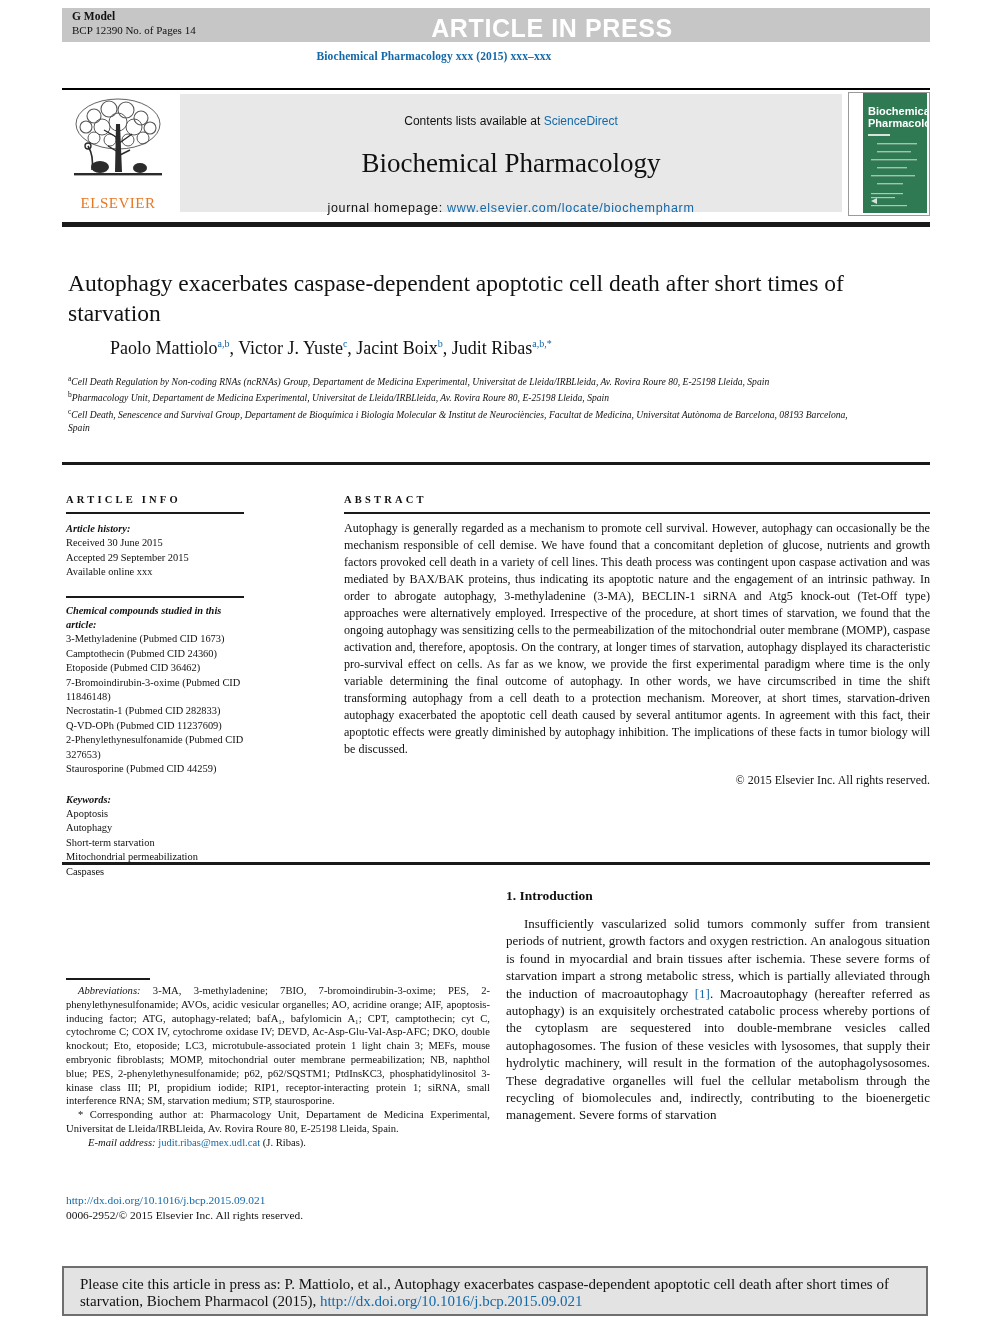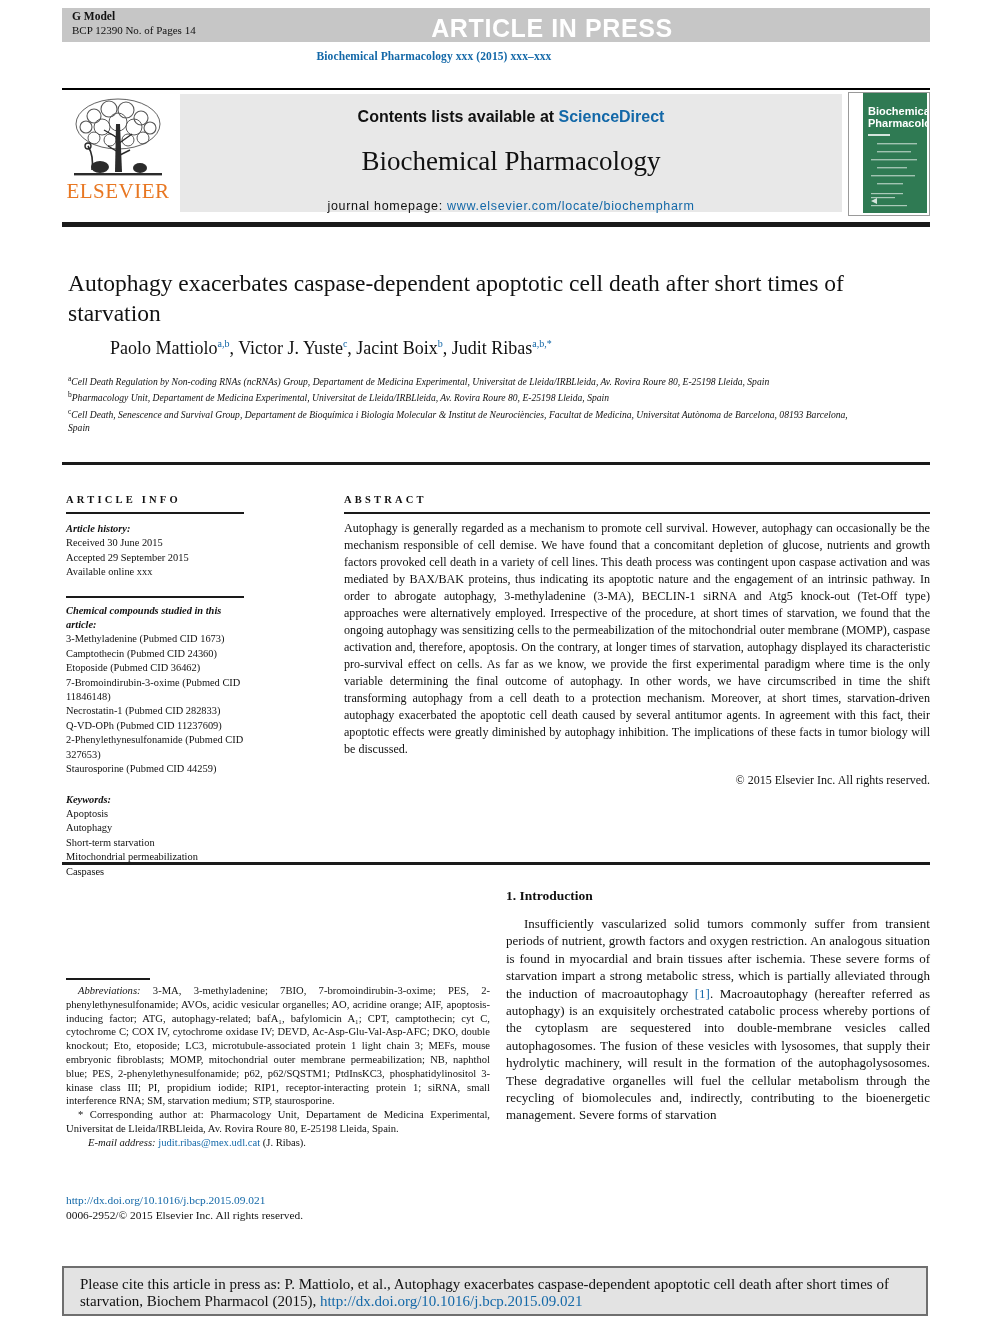--- a/index.html
+++ b/index.html
@@ -69,41 +69,40 @@
     width: 868px; height: 122px;
   }
   .elsevier-logo {
     position: absolute;
     left: 2px; top: 2px;
     width: 108px; height: 118px;
   }
   .tree-svg { display:block; }
   .elsevier-word {
     position: absolute;
-    left: 0; bottom: 8px;
+    left: 0; bottom: 0px;
     width: 108px;
     text-align: center;
     font-family: "Liberation Serif", serif;
-    font-size: 21px;
+    font-size: 15px;
     letter-spacing: 0.5px;
     color: #e87722;
   }
   .masthead-center {
     position: absolute;
     left: 118px; top: 2px;
     width: 662px; height: 118px;
     background: #e8e8e8;
     text-align: center;
   }
   .contents-line {
-    margin-top: 14px;
+    margin-top: 20px;
     font-family: "Liberation Sans", sans-serif;
-    font-size: 16px;
-    color: #111;
-    font-weight: bold;
+    font-size: 12px;
+    color: #111;
   }
   .contents-line a { color: #1368a8; text-decoration: none; }
   .journal-name {
     margin-top: 20px;
     font-family: "Liberation Serif", serif;
     font-size: 27px;
     color: #111;
   }
   .homepage-line {
     margin-top: 22px;

